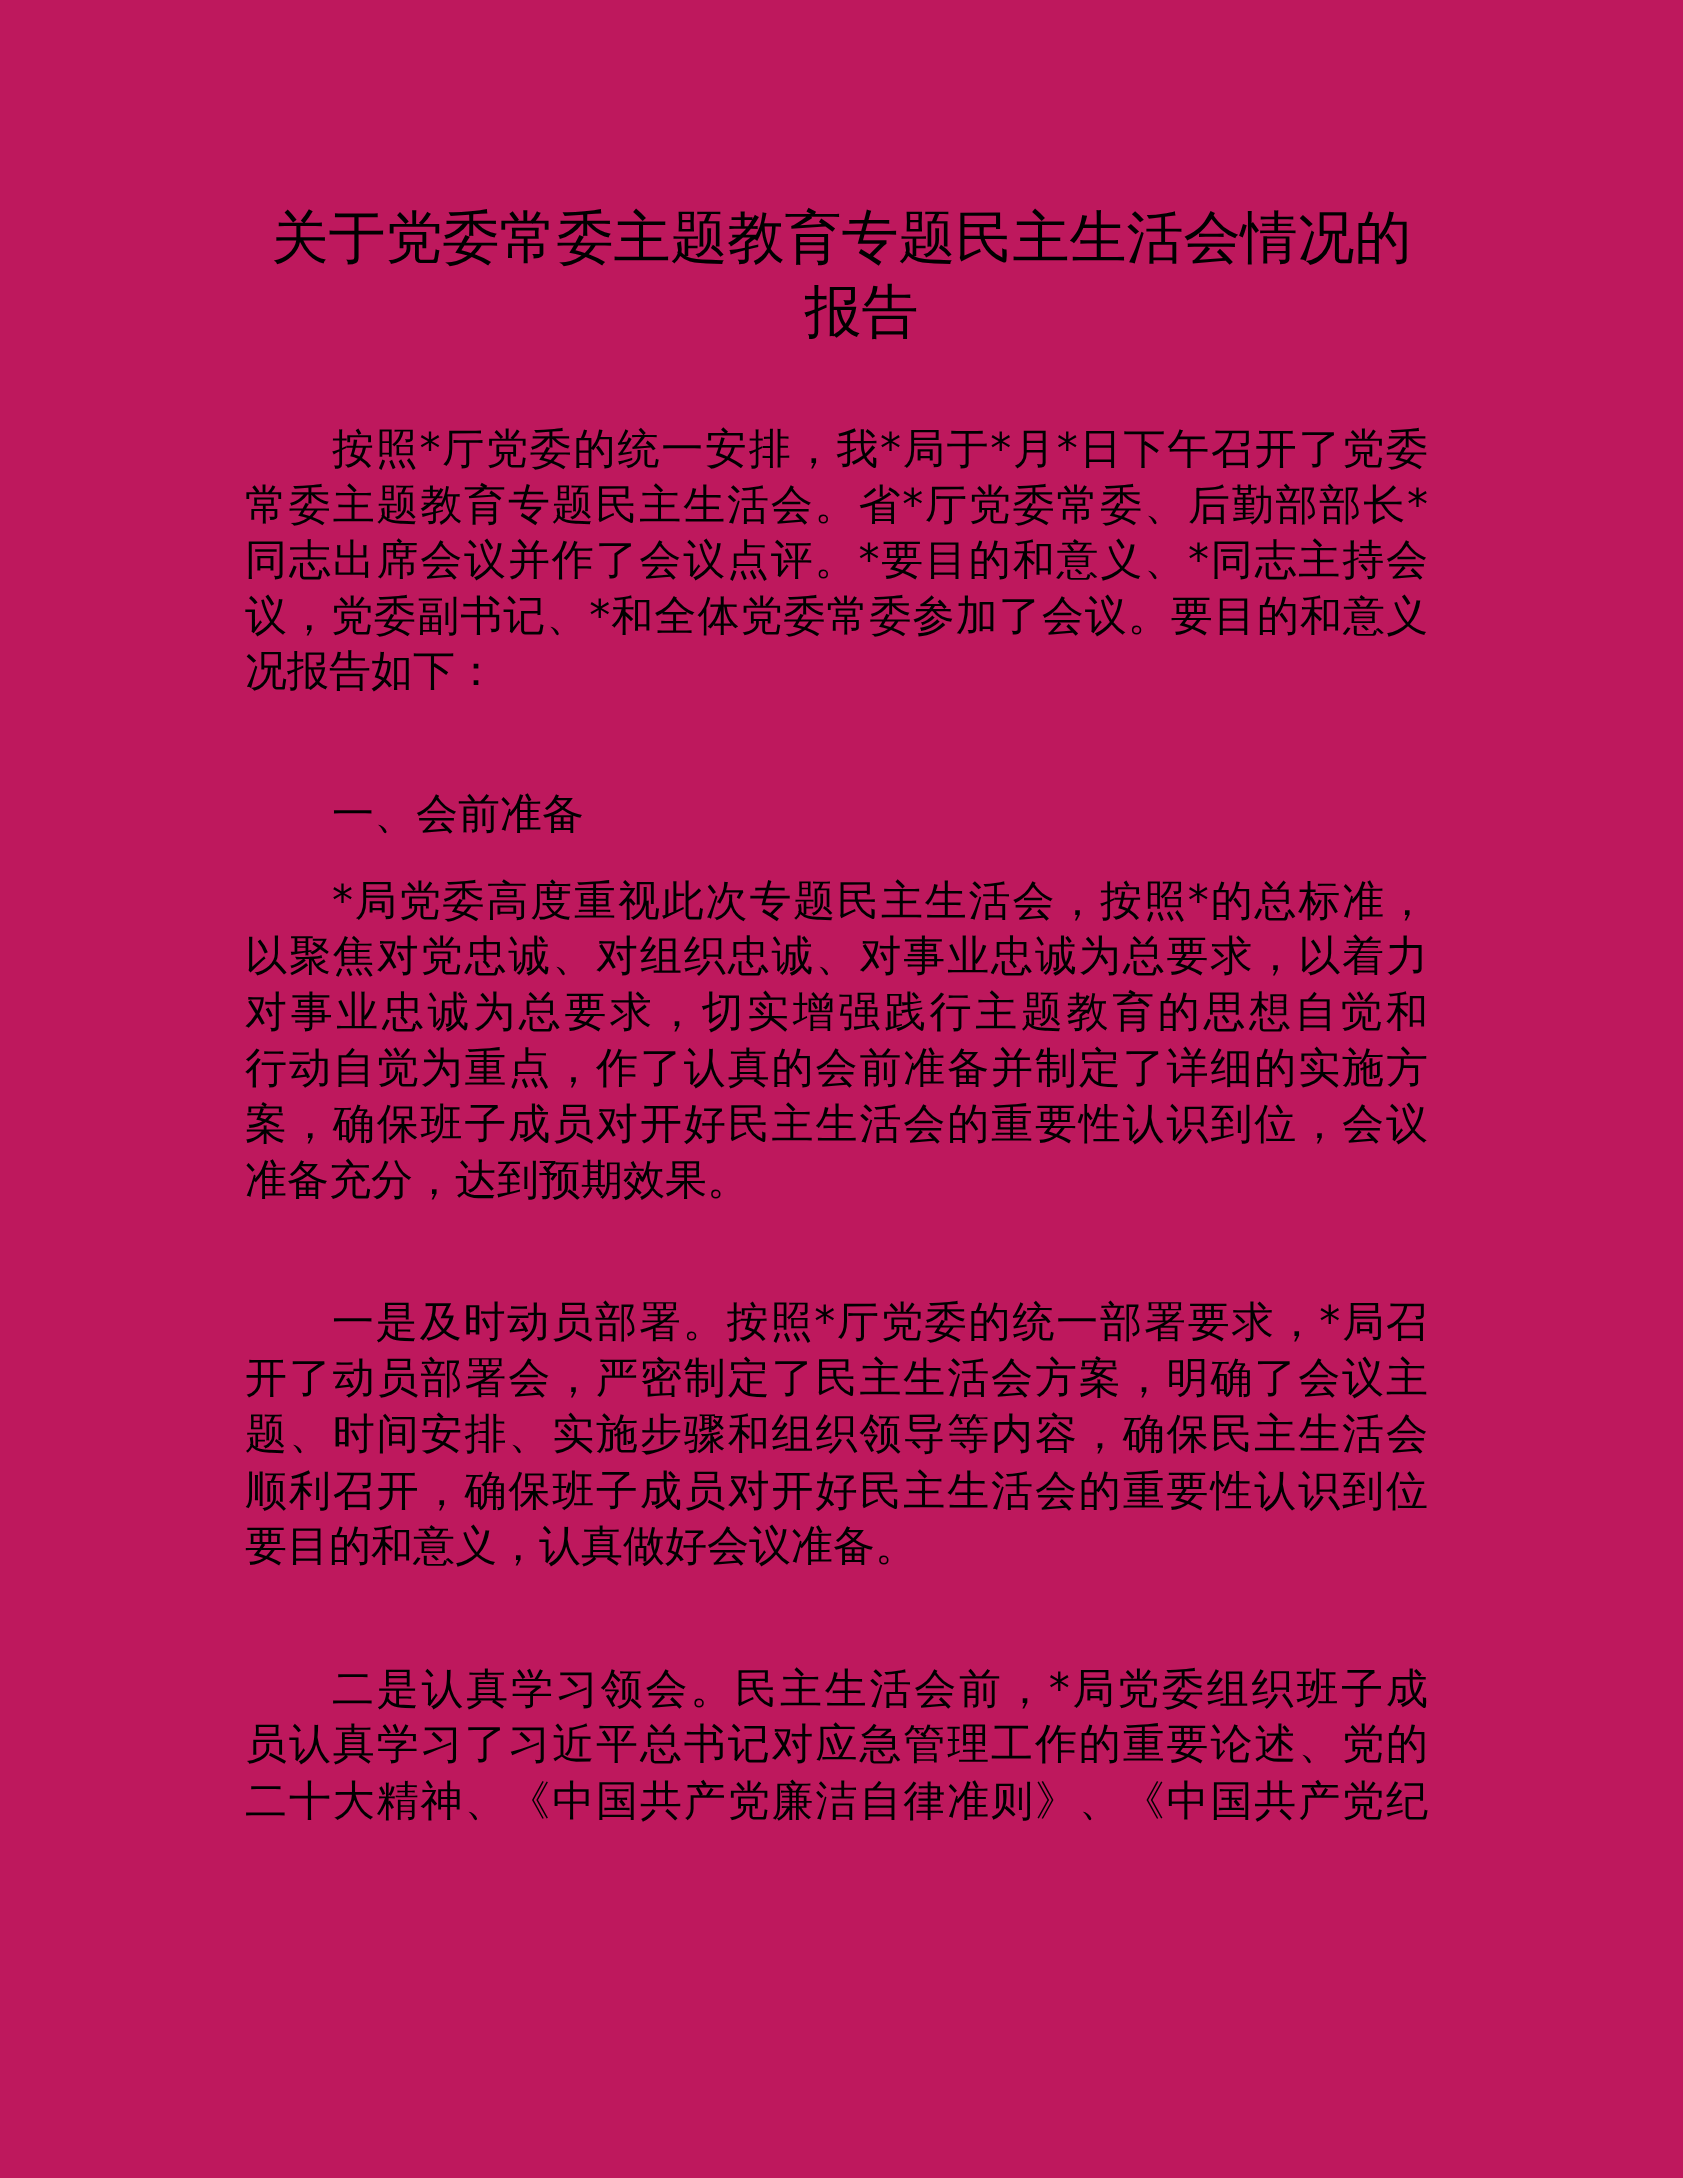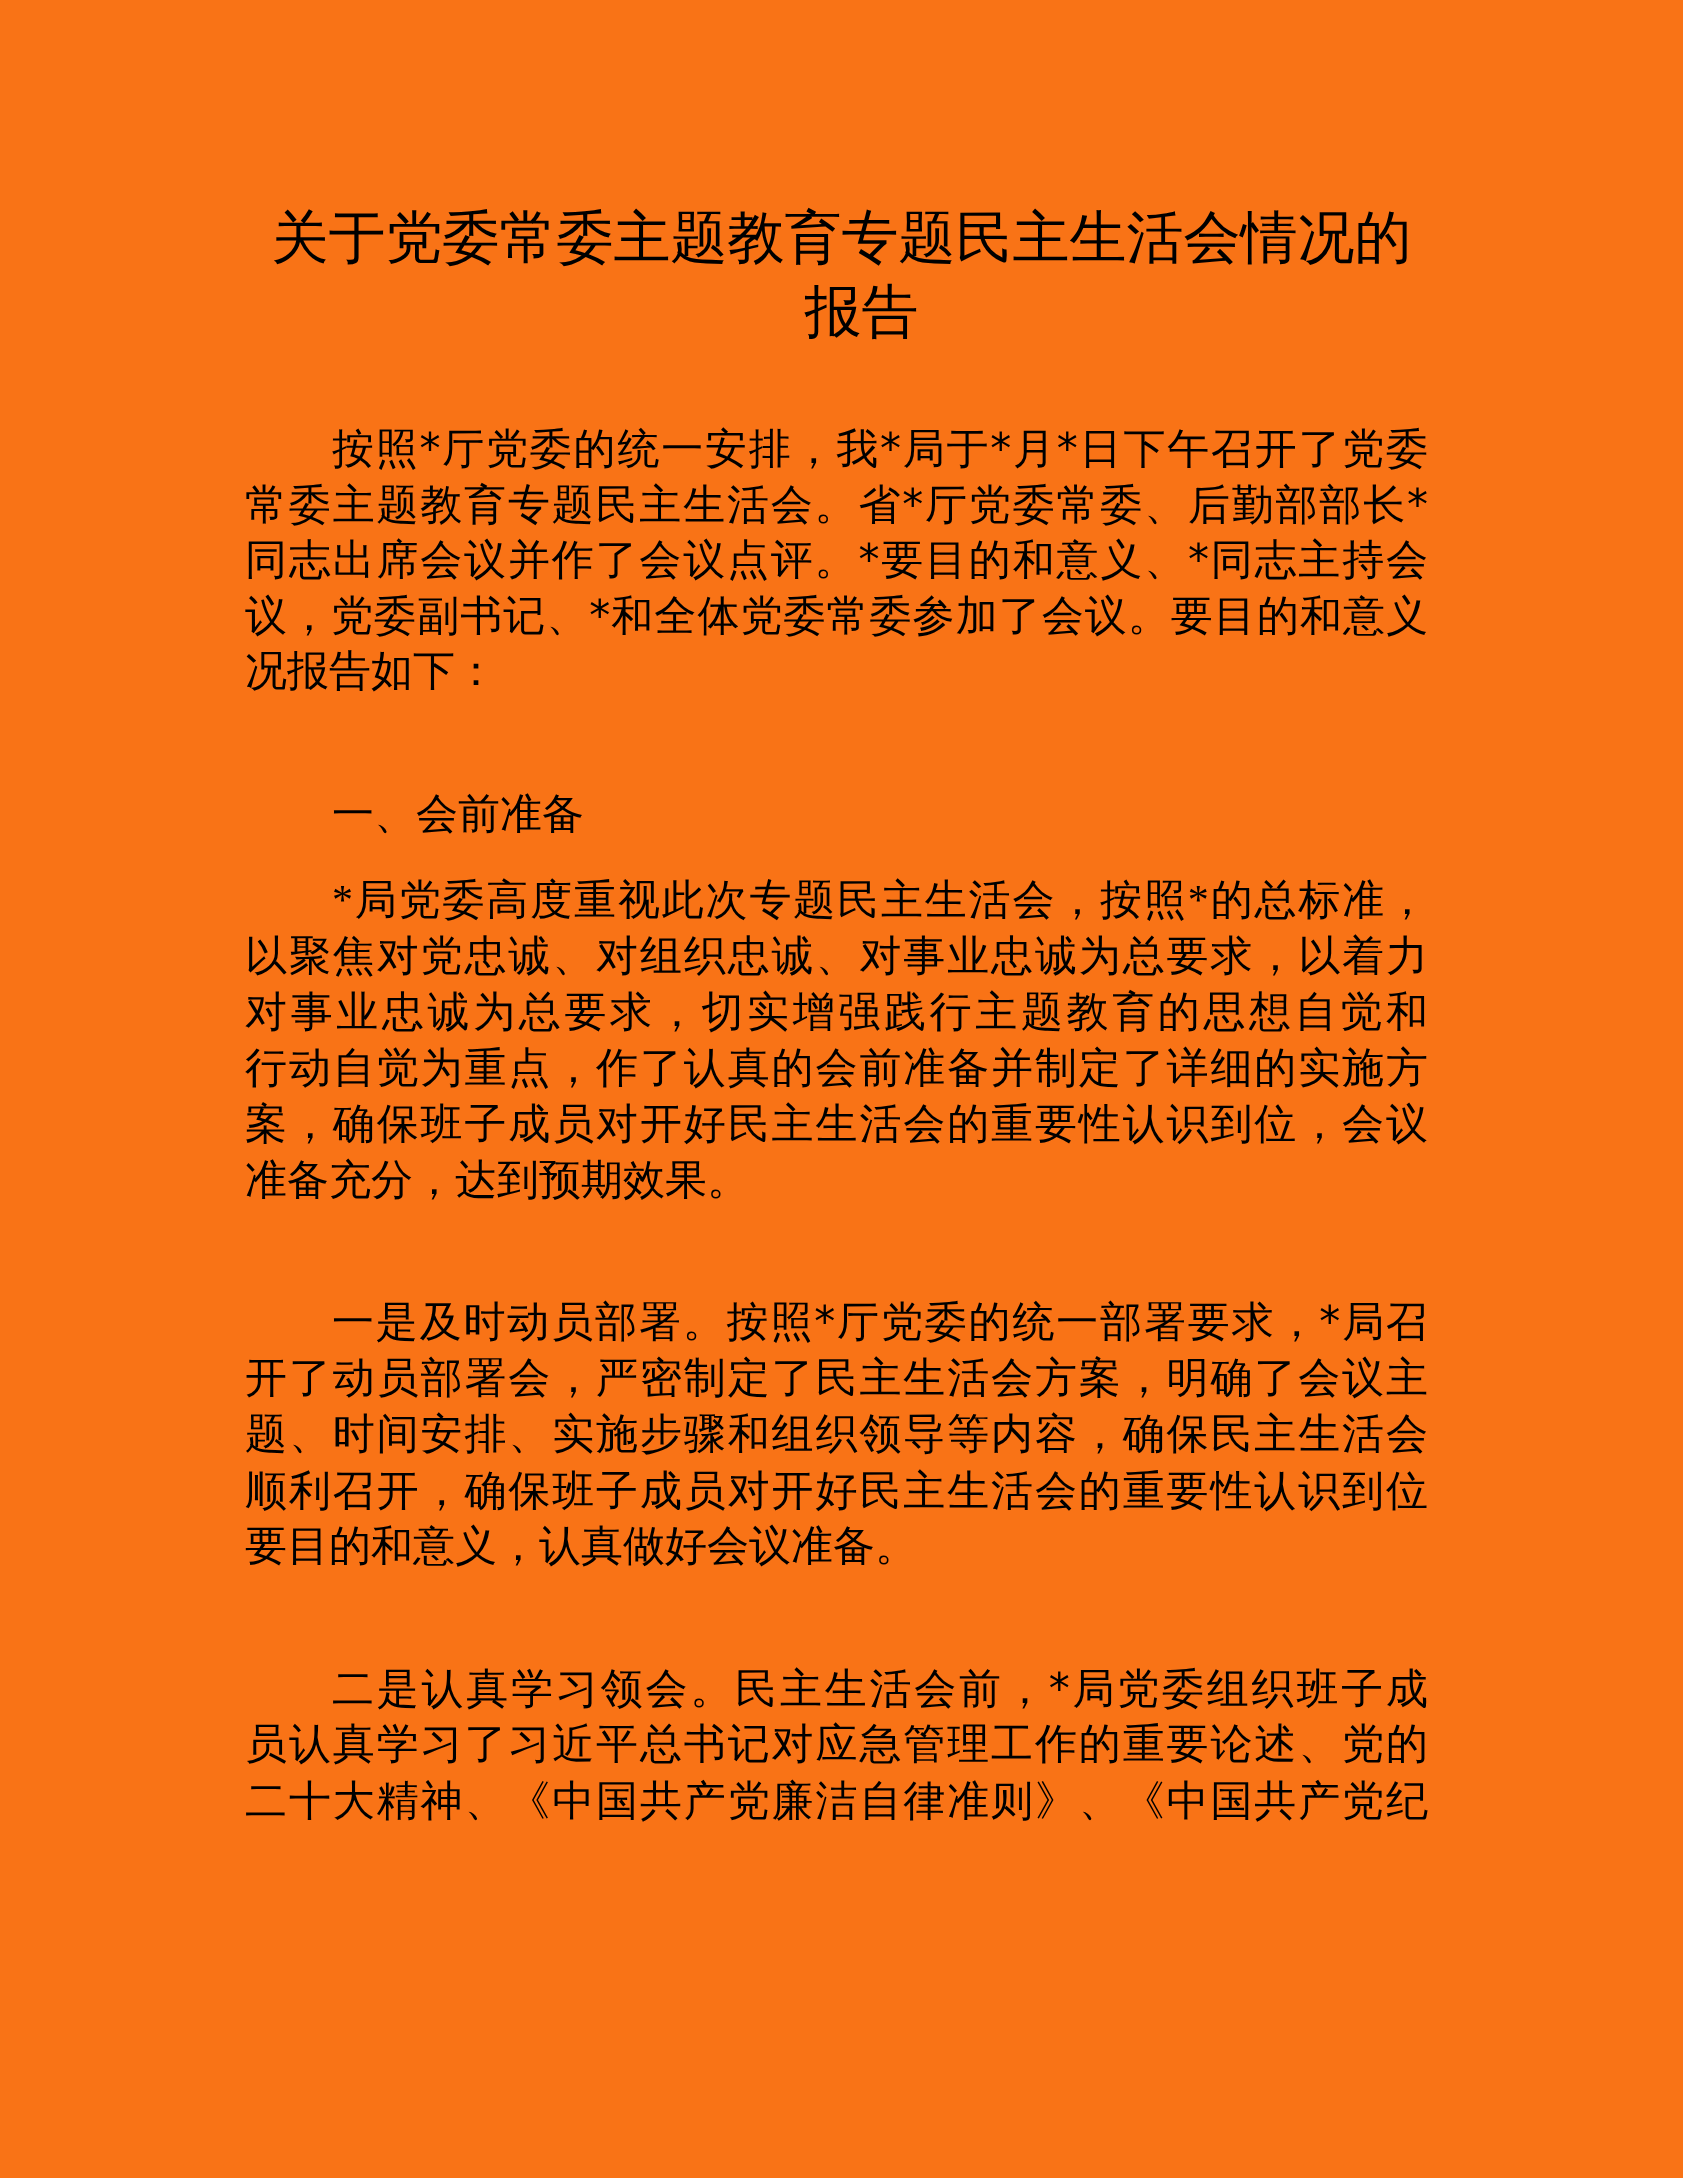--- a/index.html
+++ b/index.html
@@ -13,21 +13,21 @@
     position: relative;
     overflow: hidden;
     font-family: "DejaVu Sans", "Liberation Sans", sans-serif;
     color: #000000;
   }
   .page {
     position: absolute;
     left: 0; top: 0;
     width: 1683px;
     height: 2178px;
-    background: #f97316;
+    background: #be185d;
   }
   .title {
     position: absolute;
     left: 0;
     width: 1683px;
     text-align: center;
     font-size: 57px;
     line-height: 69px;
     letter-spacing: 0px;
     white-space: nowrap;
@@ -63,21 +63,21 @@
     <div class="line indent" style="top:378px;">按照*厅党委的统一安排，我*局于*月*日下午召开了党委</div>
     <div class="line" style="top:434px;">常委主题教育专题民主生活会。省*厅党委常委、后勤部部长*</div>
     <div class="line" style="top:489px;">同志出席会议并作了会议点评。*要目的和意义、*同志主持会</div>
     <div class="line" style="top:545px;">议，党委副书记、*和全体党委常委参加了会议。要目的和意义</div>
     <div class="line last" style="top:600px;">况报告如下：</div>
   </div>
 
   <div class="line indent last" style="top:743px;">一、会前准备</div>
 
   <div>
-    <div class="line indent" style="top:830px;font-family:Liberation Serif, serif;">*局党委高度重视此次专题民主生活会，按照*的总标准，</div>
+    <div class="line indent" style="top:830px;">*局党委高度重视此次专题民主生活会，按照*的总标准，</div>
     <div class="line" style="top:885px;">以聚焦对党忠诚、对组织忠诚、对事业忠诚为总要求，以着力</div>
     <div class="line" style="top:941px;">对事业忠诚为总要求，切实增强践行主题教育的思想自觉和</div>
     <div class="line" style="top:997px;">行动自觉为重点，作了认真的会前准备并制定了详细的实施方</div>
     <div class="line" style="top:1053px;">案，确保班子成员对开好民主生活会的重要性认识到位，会议</div>
     <div class="line last" style="top:1109px;">准备充分，达到预期效果。</div>
   </div>
 
   <div>
     <div class="line indent" style="top:1251px;">一是及时动员部署。按照*厅党委的统一部署要求，*局召</div>
     <div class="line" style="top:1307px;">开了动员部署会，严密制定了民主生活会方案，明确了会议主</div>

